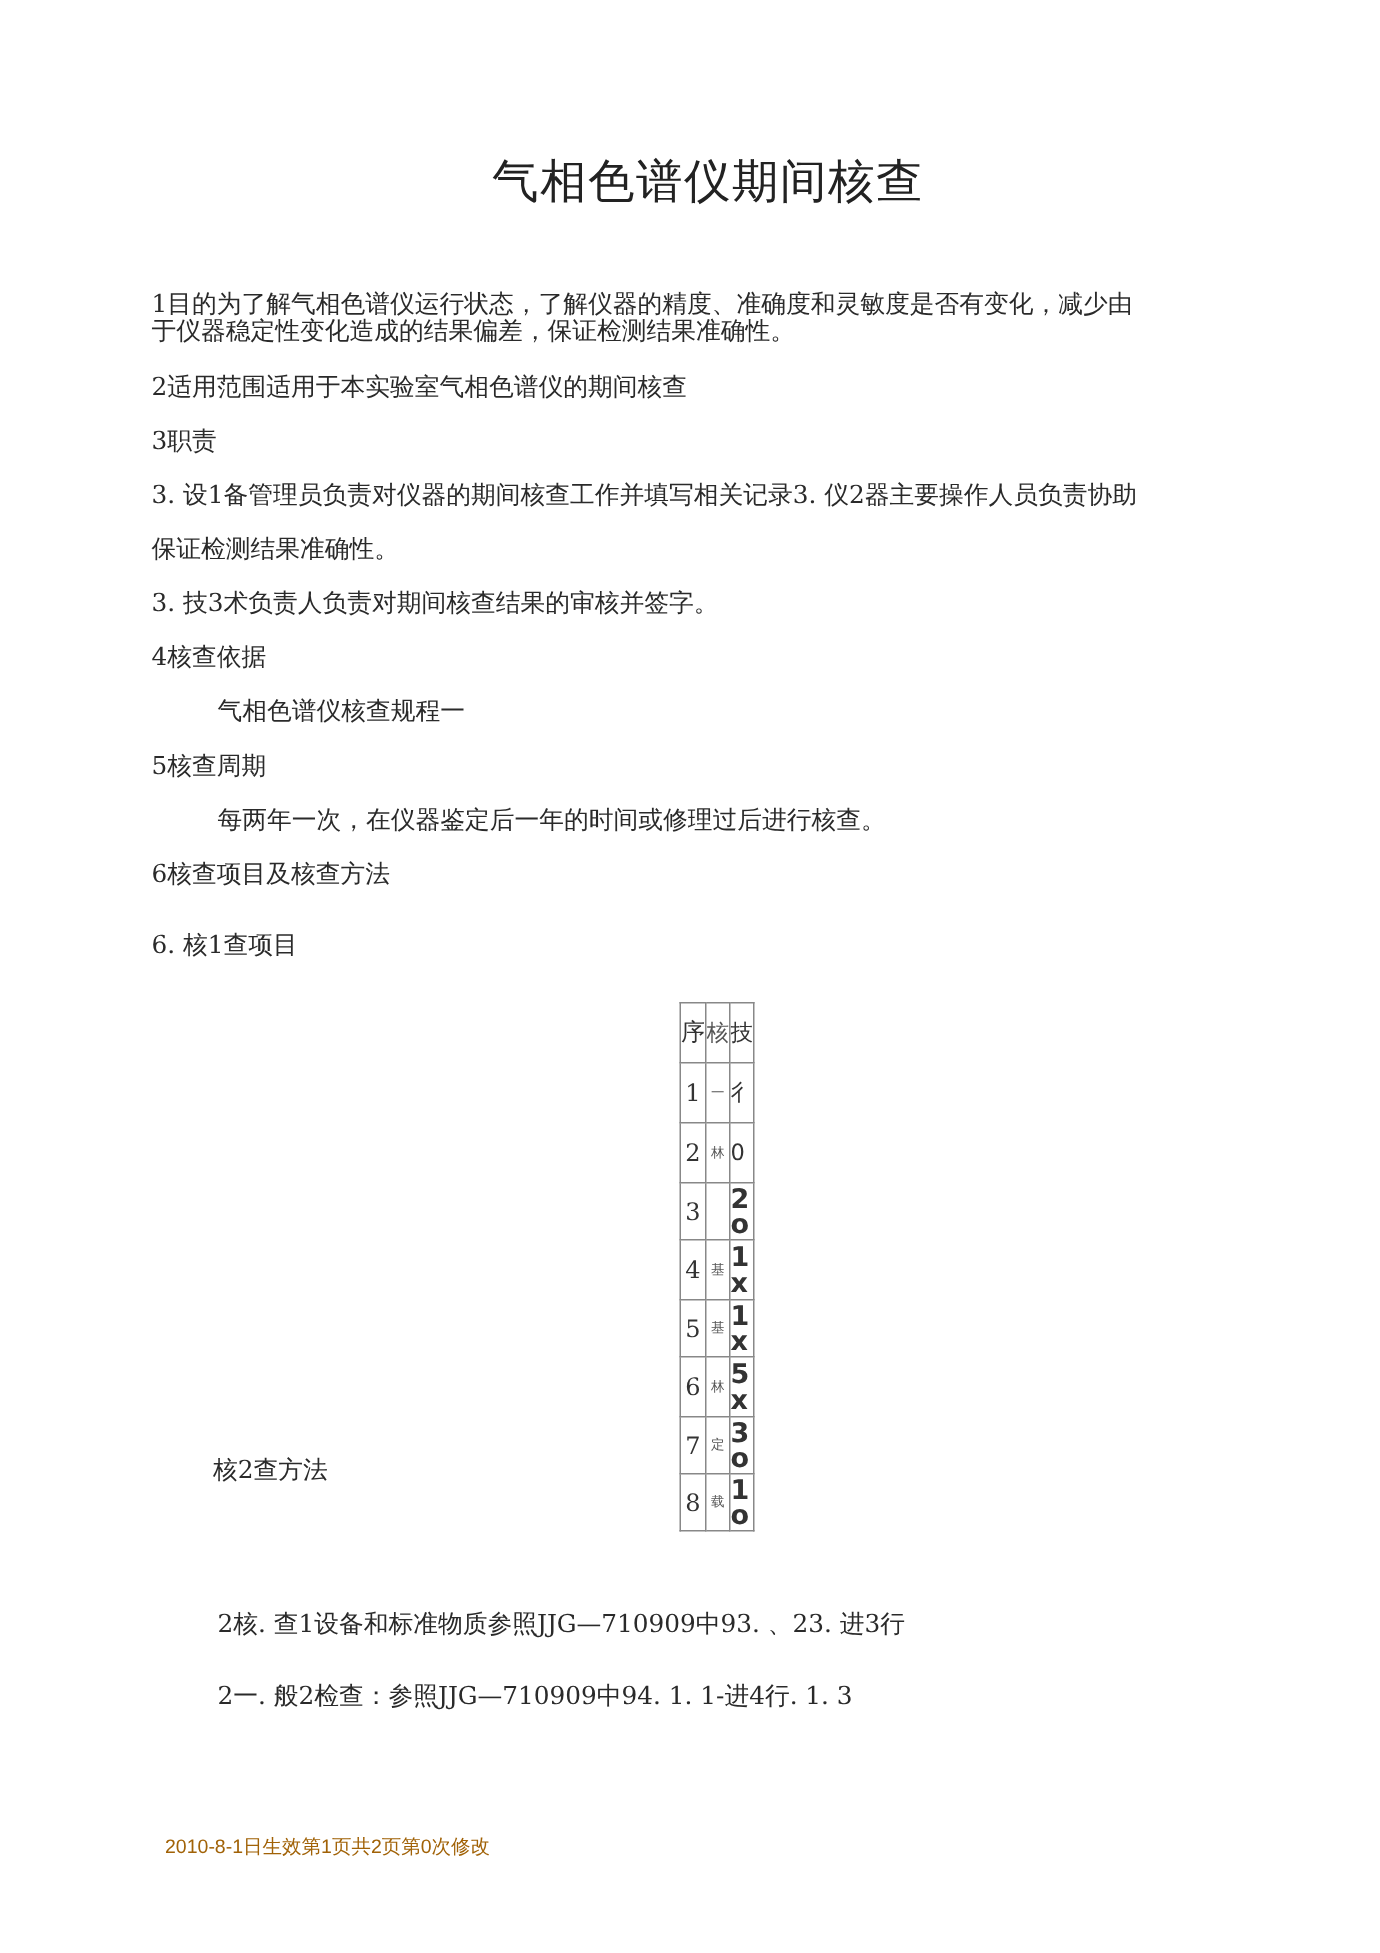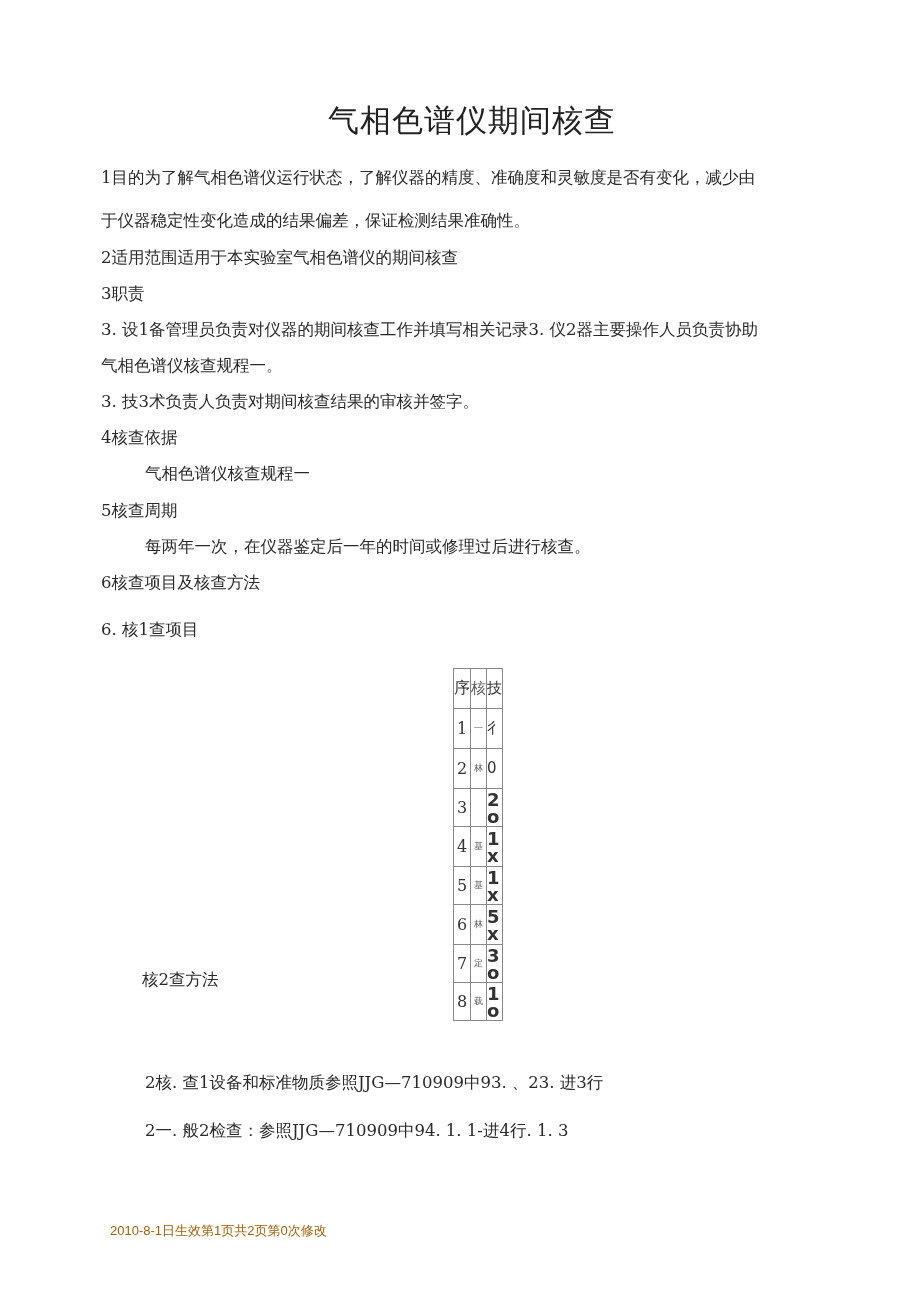--- a/index.html
+++ b/index.html
@@ -38,29 +38,29 @@
       font-size: 13px; color: #a16207;
     }
   </style>
 </head>
 <body>
 
 <div>
 
   <div class="abs title">气相色谱仪期间核查</div>
 
-  <div class="abs para left" style="top:170px;">1目的为了解气相色谱仪运行状态，了解仪器的精度、准确度和灵敏度是否有变化，减少由</div>
+  <div class="abs para left" style="top:195px;">1目的为了解气相色谱仪运行状态，了解仪器的精度、准确度和灵敏度是否有变化，减少由</div>
   <div class="abs para left" style="top:213px;">于仪器稳定性变化造成的结果偏差，保证检测结果准确性。</div>
 
   <div class="abs para left" style="top:250px;text-align:right;">2适用范围适用于本实验室气相色谱仪的期间核查</div>
 
   <div class="abs para left" style="top:286px;">3职责</div>
 
   <div class="abs para left" style="top:322px;">3. 设1备管理员负责对仪器的期间核查工作并填写相关记录3. 仪2器主要操作人员负责协助</div>
-  <div class="abs para left" style="top:358px;">气相色谱仪核查规程一。</div>
+  <div class="abs para left" style="top:358px;">保证检测结果准确性。</div>
 
   <div class="abs para left" style="top:394px;">3. 技3术负责人负责对期间核查结果的审核并签字。</div>
 
   <div class="abs para left" style="top:430px;">4核查依据</div>
   <div class="abs para indent" style="top:467px;font-family:Liberation Mono, monospace;">气相色谱仪核查规程一</div>
 
   <div class="abs para left" style="top:503px;">5核查周期</div>
   <div class="abs para indent" style="top:539px;">每两年一次，在仪器鉴定后一年的时间或修理过后进行核查。</div>
 
   <div class="abs para left" style="top:575px;">6核查项目及核查方法</div>

